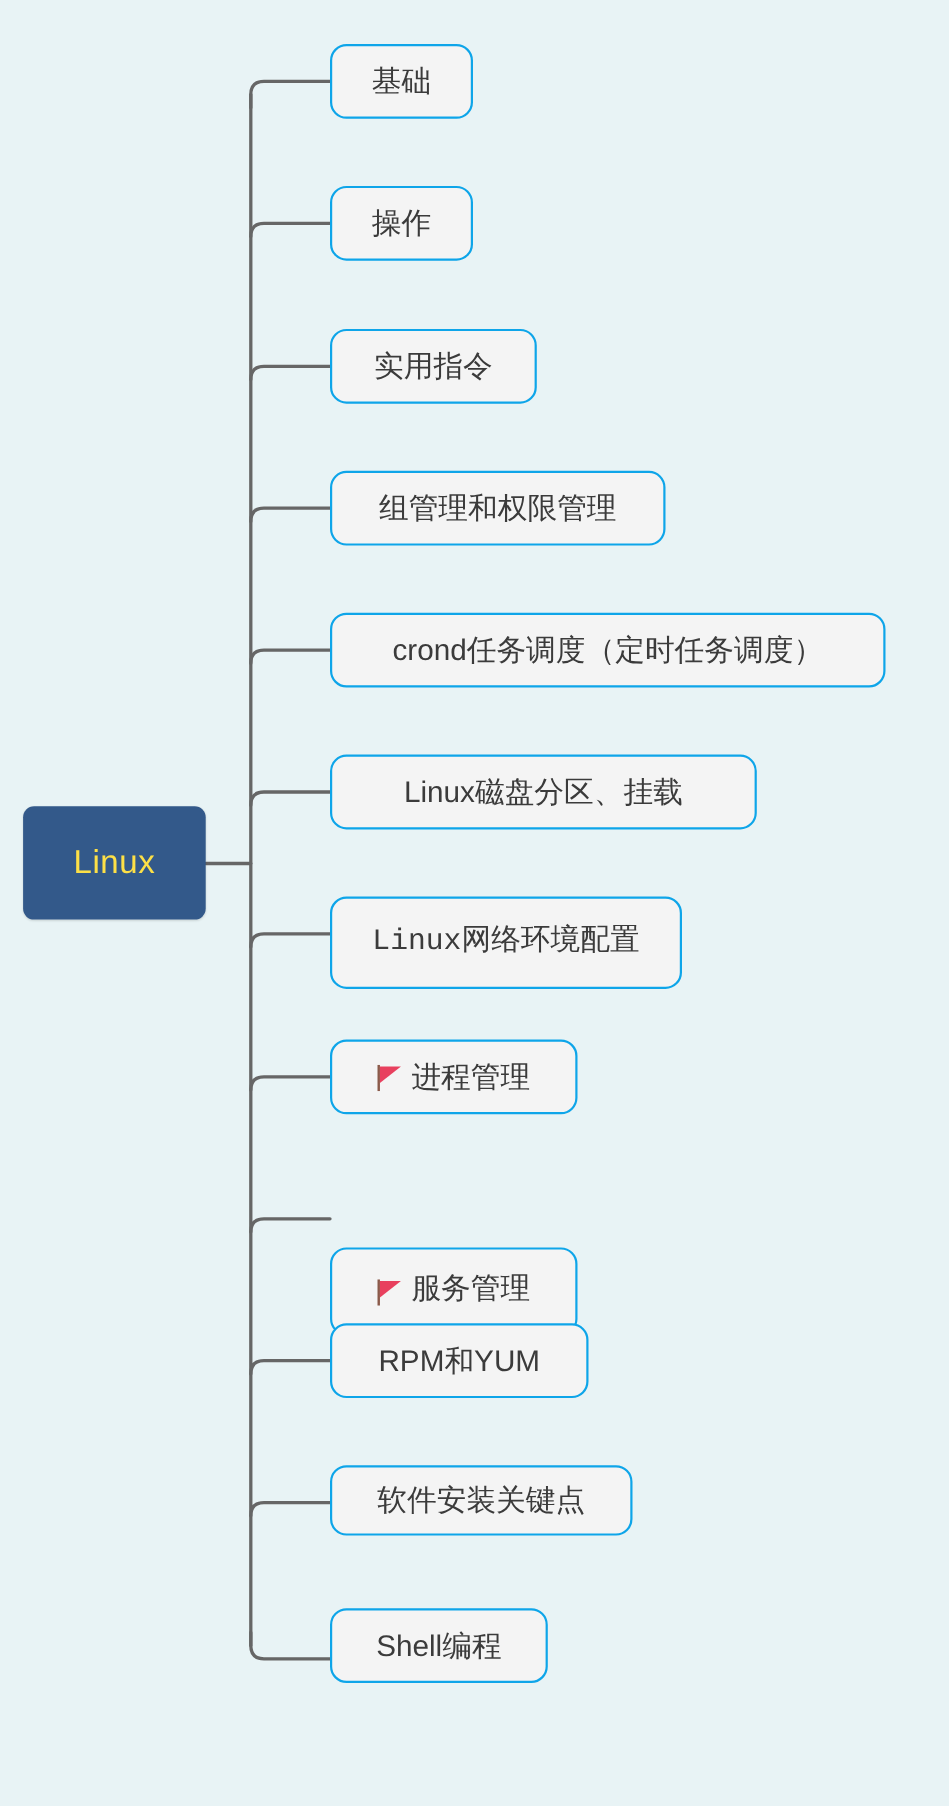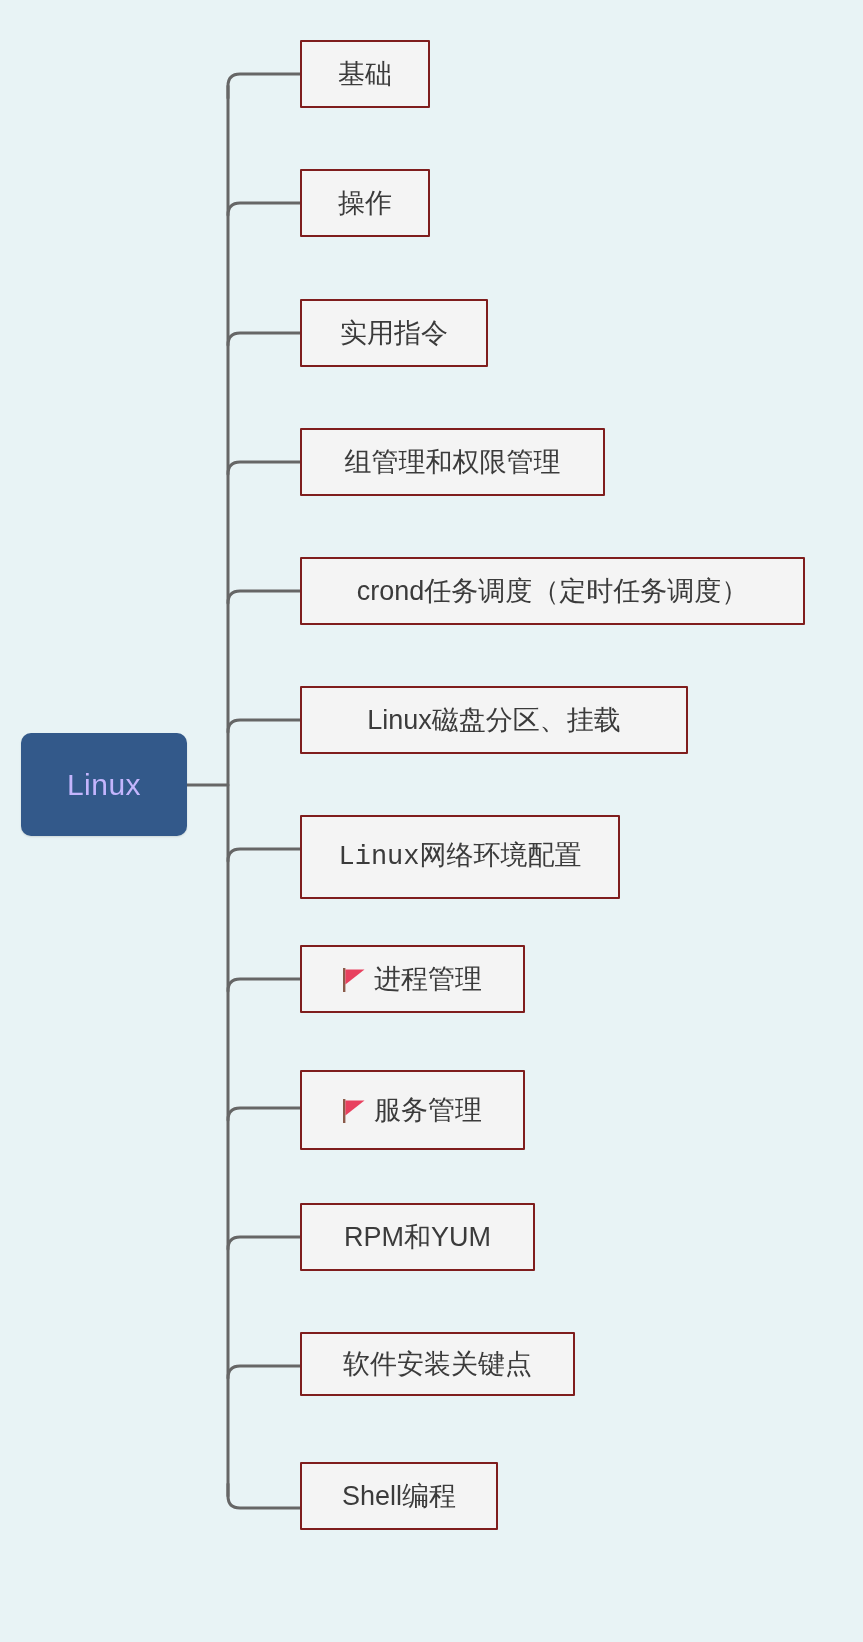--- a/index.html
+++ b/index.html
@@ -33,30 +33,30 @@
   .node {
     position: absolute;
     box-sizing: border-box;
     display: flex;
     align-items: center;
     justify-content: center;
   }
   .root-node {
     background: #33598a;
     border-radius: 10px;
-    color: #c4b5fd;
+    color: #fde047;
     font-size: 30px;
     font-weight: 400;
     letter-spacing: 0.5px;
     box-shadow: 0 1px 2px rgba(0,0,0,0.12);
   }
   .branch-node {
     background: #f4f4f4;
-    border: 2px solid #7f1d1d;
-    border-radius: 1px;
+    border: 2px solid #0ea5e9;
+    border-radius: 15px;
     color: #3b3b3b;
     font-size: 27px;
     font-weight: 400;
     padding: 0 18px;
     white-space: nowrap;
   }
   .branch-node .node-label {
     line-height: 1;
     display: inline-block;
   }
@@ -153,21 +153,21 @@
       <span class="flag-icon">
         <svg viewBox="0 0 22 24" width="22" height="24" xmlns="http://www.w3.org/2000/svg">
           <rect x="0" y="0" width="2.4" height="24" fill="#8a5a4a"></rect>
           <path d="M 2.4 1.5 L 21.5 1.5 L 2.4 16.5 Z" fill="#e8405e"></path>
         </svg>
       </span>
       <span class="node-label">进程管理</span>
     </span>
   </div>
 
-  <div class="node branch-node" style="left:300px; top:1070px; width:225px; height:80px;">
+  <div class="node branch-node" style="left:300px; top:1134px; width:225px; height:80px;font-family:Liberation Mono, monospace;">
     <span class="node-inner">
       <span class="flag-icon">
         <svg viewBox="0 0 22 24" width="22" height="24" xmlns="http://www.w3.org/2000/svg">
           <rect x="0" y="0" width="2.4" height="24" fill="#8a5a4a"></rect>
           <path d="M 2.4 1.5 L 21.5 1.5 L 2.4 16.5 Z" fill="#e8405e"></path>
         </svg>
       </span>
       <span class="node-label">服务管理</span>
     </span>
   </div>

